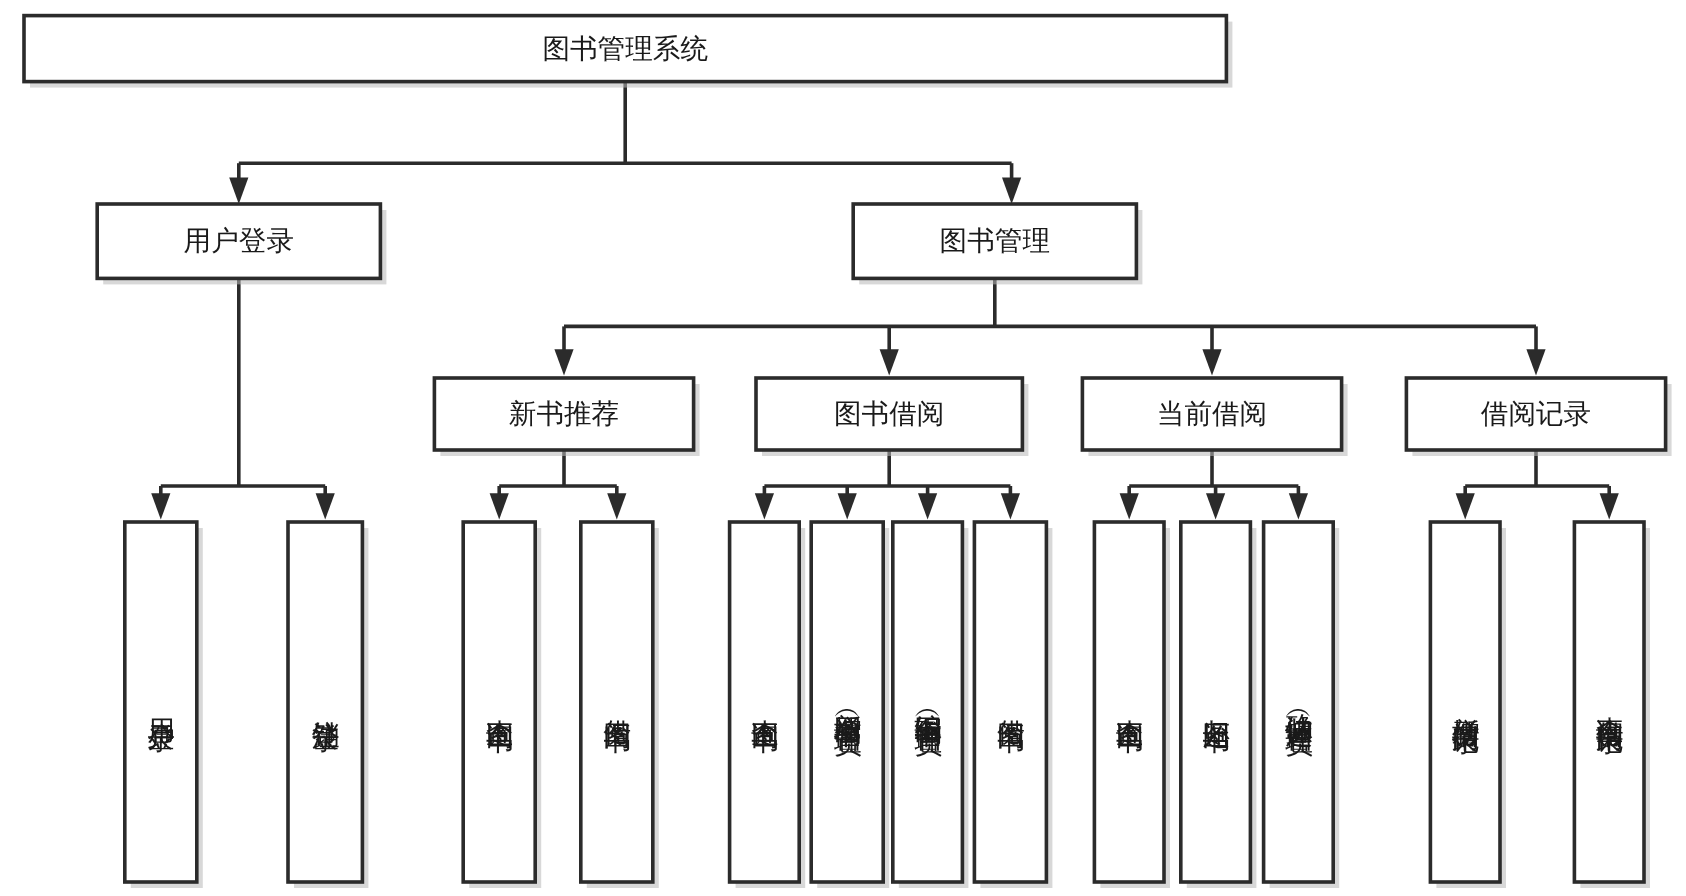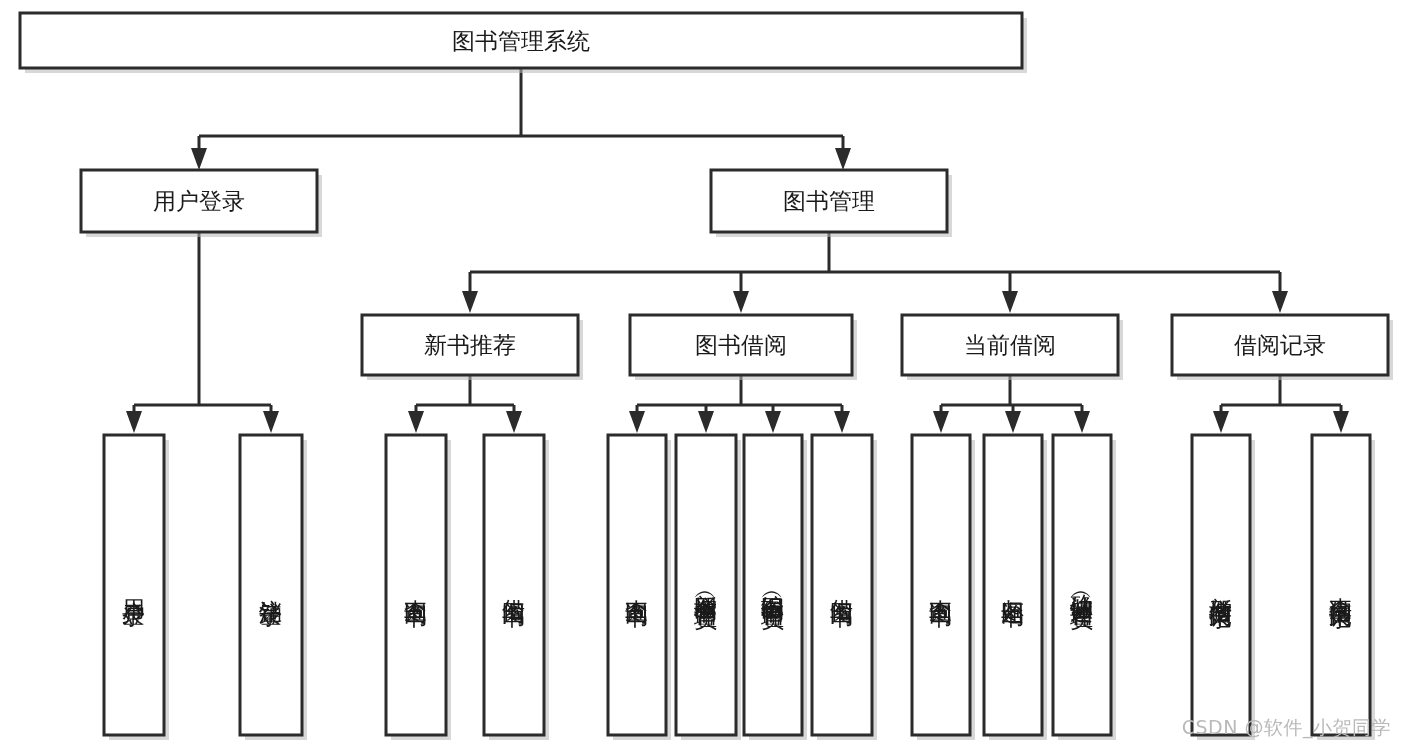--- a/index.html
+++ b/index.html
@@ -276,14 +276,13 @@
     </g>
 
     <g>
       <rect class="node-shadow" x="1317" y="440" width="58" height="300"></rect>
       <rect class="node-rect" x="1312" y="435" width="58" height="300"></rect>
       <text class="leaf-label" x="1341" y="585">查询借阅记录</text>
     </g>
 
   </svg>
 
-  <div class="watermark">CSDN @软件_小贺同学</div>
 </div>
 
 </body></html>

